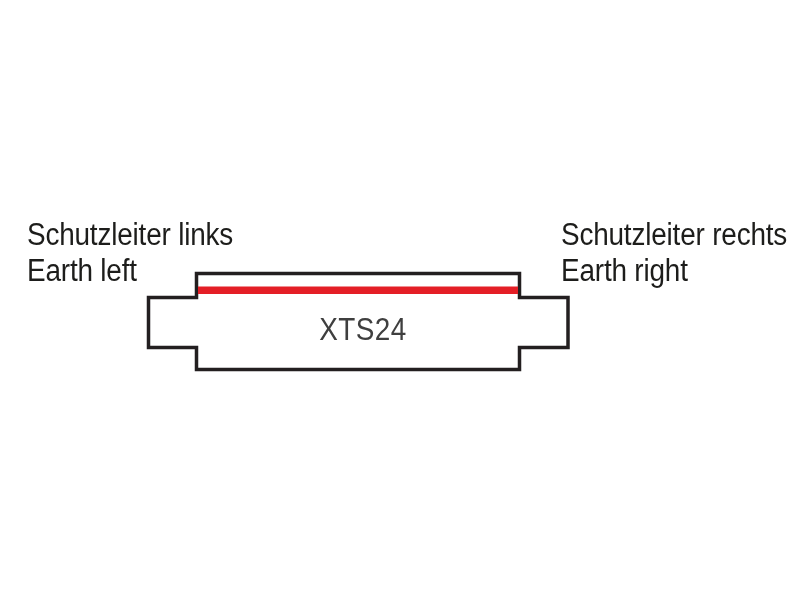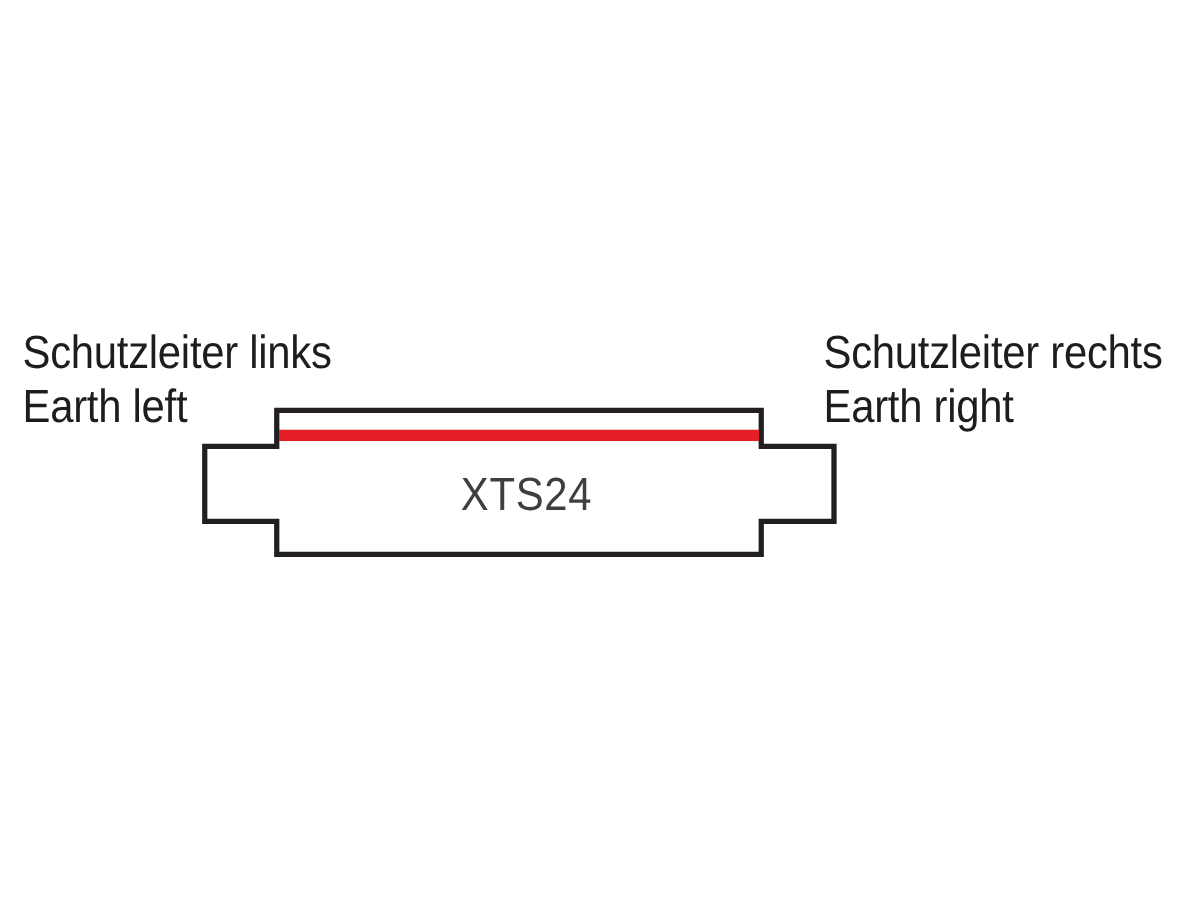--- a/index.html
+++ b/index.html
@@ -9,21 +9,21 @@
   body {
     width: 800px;
     height: 600px;
     position: relative;
     overflow: hidden;
     background: var(--background, #ffffff);
     font-family: "Liberation Sans", sans-serif;
   }
   .canvas {
     position: absolute;
-    left: 4px;
+    left: 16px;
     top: 0;
     width: 712px;
     height: 600px;
   }
   .label-block {
     position: absolute;
     color: var(--text, #1d1d1b);
     font-size: 31px;
     line-height: 36px;
     white-space: nowrap;

